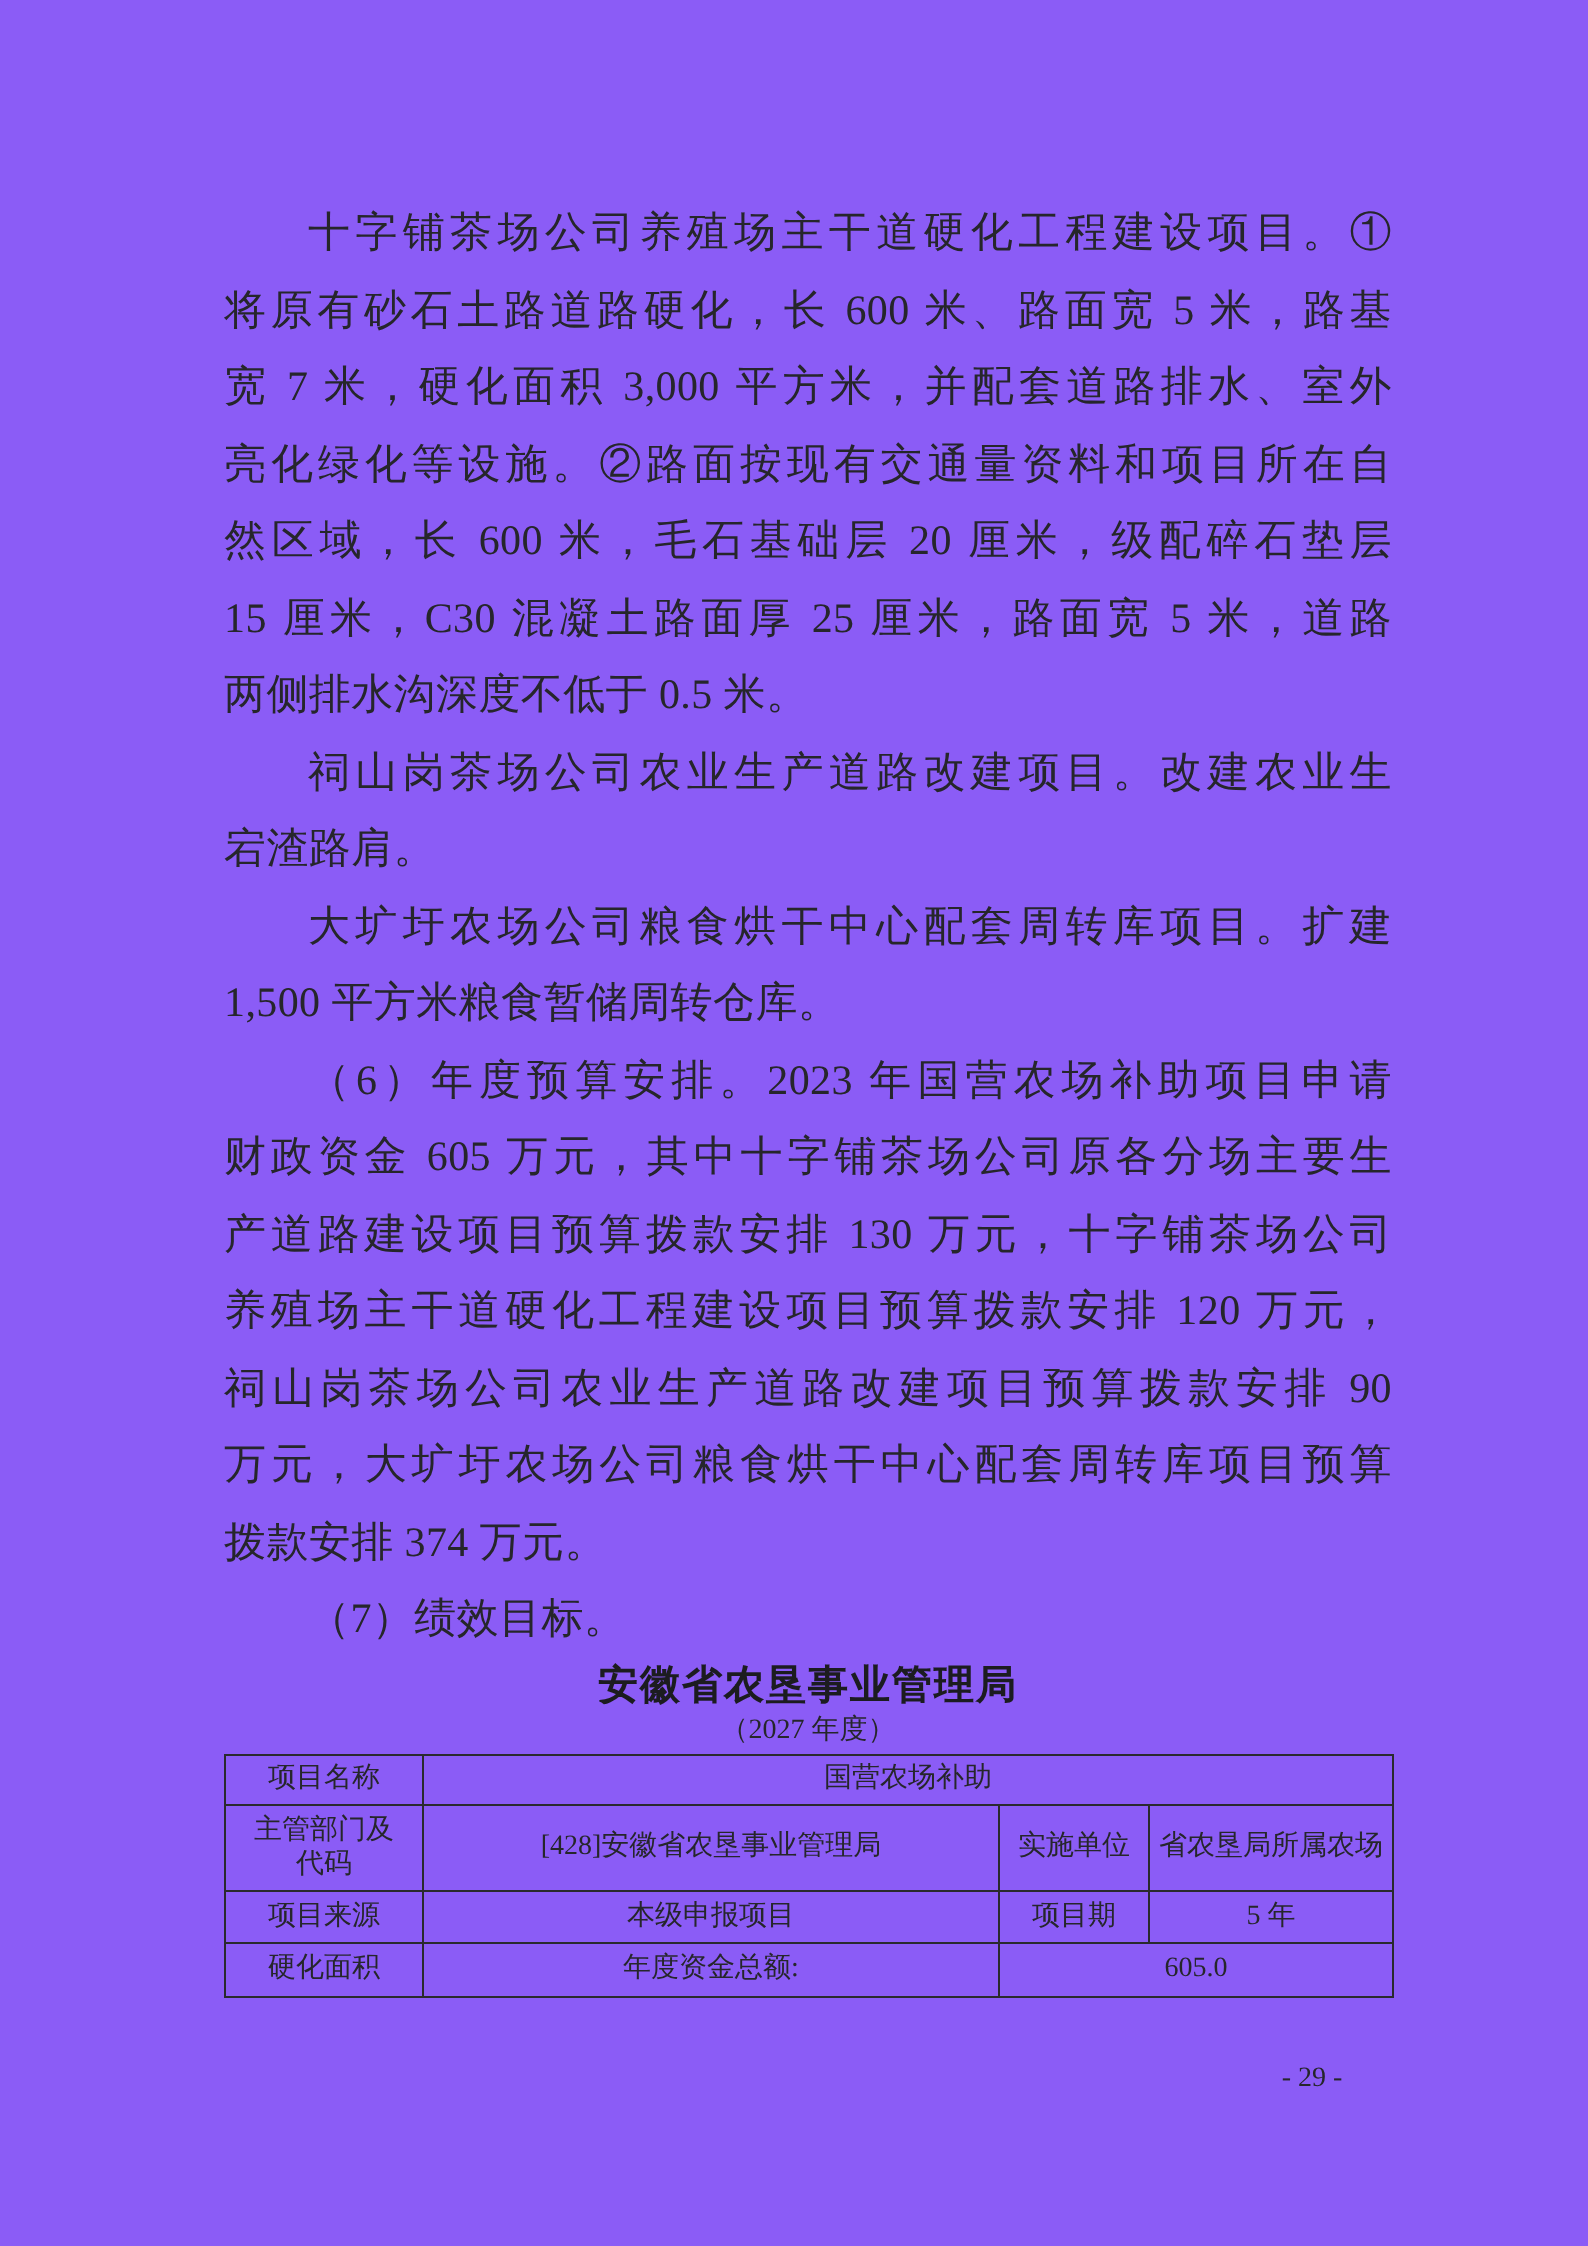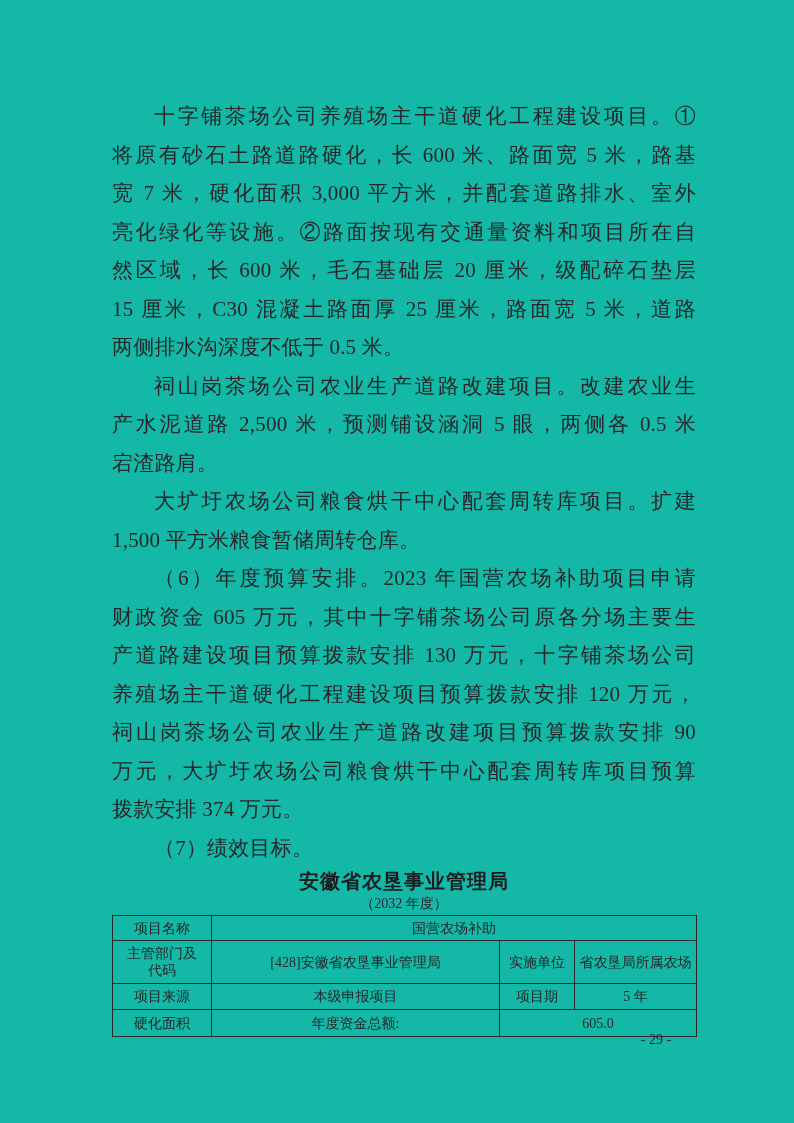--- a/index.html
+++ b/index.html
@@ -1,20 +1,20 @@
 <!DOCTYPE html>
 <html><head>
 <meta charset="utf-8">
 <style>
   html, body { margin: 0; padding: 0; background: #ffffff; }
   .page {
     position: relative;
     width: 794px;
     height: 1123px;
-    background: #14b8a6;
+    background: #8b5cf6;
     font-family: "Liberation Serif", "DejaVu Serif", serif;
     color: #26262b;
     overflow: hidden;
   }
   .content {
     position: absolute;
     left: 112px;
     top: 97px;
     width: 584px;
   }
@@ -90,21 +90,20 @@
       <div class="ln just">将原有砂石土路道路硬化，长 600 米、路面宽 5 米，路基</div>
       <div class="ln just">宽 7 米，硬化面积 3,000 平方米，并配套道路排水、室外</div>
       <div class="ln just">亮化绿化等设施。②路面按现有交通量资料和项目所在自</div>
       <div class="ln just">然区域，长 600 米，毛石基础层 20 厘米，级配碎石垫层</div>
       <div class="ln just">15 厘米，C30 混凝土路面厚 25 厘米，路面宽 5 米，道路</div>
       <div class="ln">两侧排水沟深度不低于 0.5 米。</div>
     </div>
 
     <div class="para">
       <div class="ln just ind">祠山岗茶场公司农业生产道路改建项目。改建农业生</div>
-      <div class="ln just">产水泥道路 2,500 米，预测铺设涵洞 5 眼，两侧各 0.5 米</div>
       <div class="ln">宕渣路肩。</div>
     </div>
 
     <div class="para">
       <div class="ln just ind">大圹圩农场公司粮食烘干中心配套周转库项目。扩建</div>
       <div class="ln">1,500 平方米粮食暂储周转仓库。</div>
     </div>
 
     <div class="para">
       <div class="ln just ind">（6）年度预算安排。2023 年国营农场补助项目申请</div>
@@ -114,21 +113,21 @@
       <div class="ln just">祠山岗茶场公司农业生产道路改建项目预算拨款安排 90</div>
       <div class="ln just">万元，大圹圩农场公司粮食烘干中心配套周转库项目预算</div>
       <div class="ln">拨款安排 374 万元。</div>
     </div>
 
     <div class="para">
       <div class="ln ind">（7）绩效目标。</div>
     </div>
 
     <div class="table-title">安徽省农垦事业管理局</div>
-    <div class="table-subtitle">（2032 年度）</div>
+    <div class="table-subtitle">（2027 年度）</div>
 
     <table class="goal-table">
       <colgroup>
         <col style="width: 99px">
         <col style="width: 288px">
         <col style="width: 75px">
         <col style="width: 122px">
       </colgroup>
       <tbody>
         <tr class="r1">

